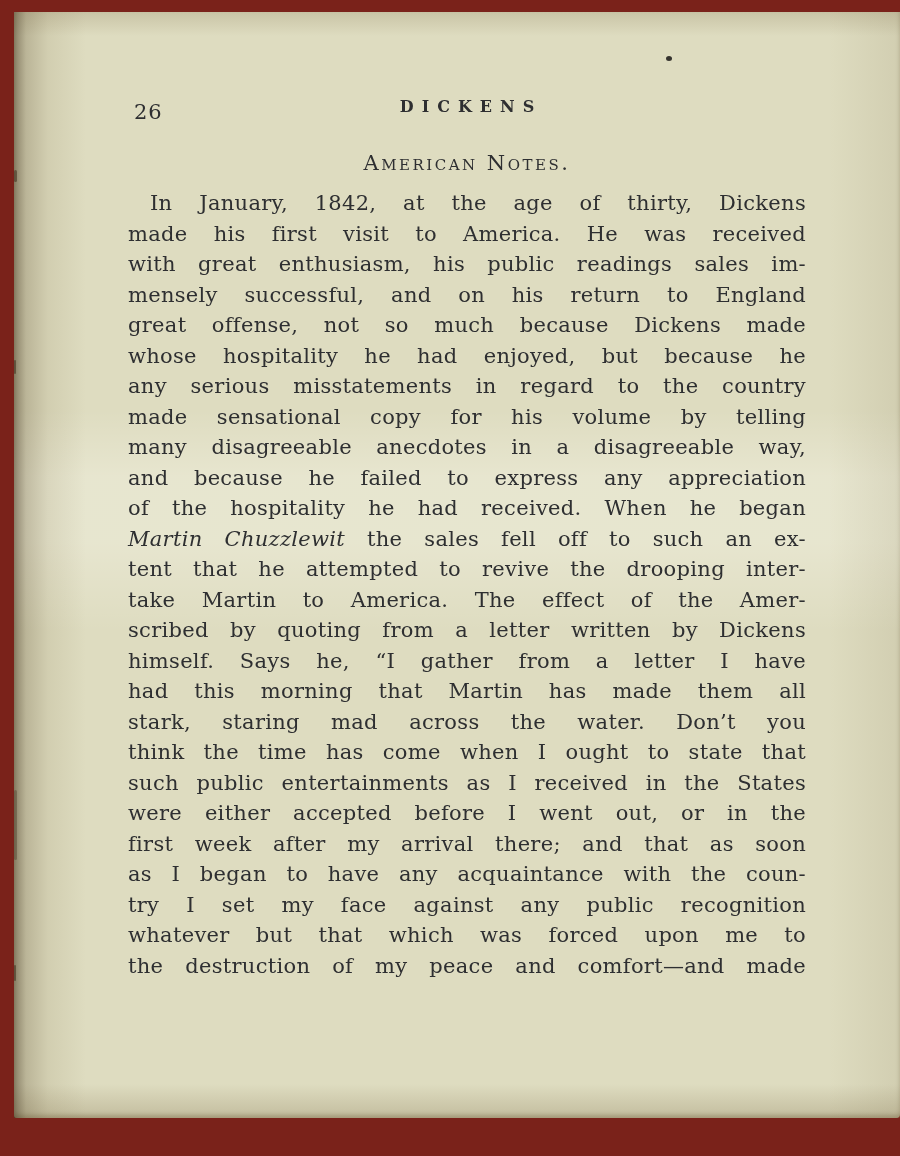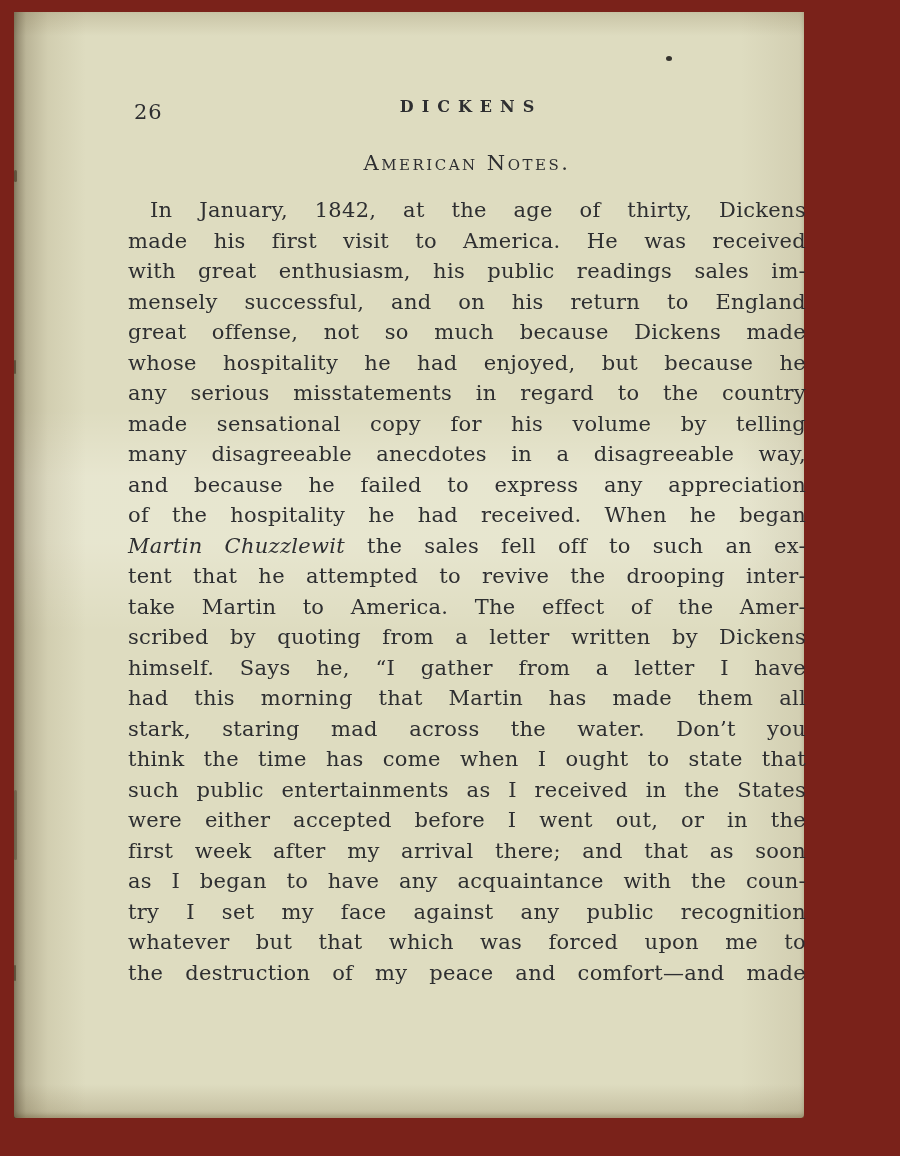--- a/index.html
+++ b/index.html
@@ -5,21 +5,21 @@
   * { box-sizing: border-box; }
   html, body { margin: 0; padding: 0; }
   body {
     width: 900px; height: 1156px;
     position: relative; overflow: hidden;
     background: var(--cover, #7a221a);
     font-family: "DejaVu Serif", "Liberation Serif", serif;
   }
   .page {
     position: absolute; left: 14px; top: 12px;
-    width: 790px; height: 1106px;
+    width: 886px; height: 1106px;
     background-color: var(--paper, #dedcc0);
     border-radius: 0 0 4px 3px;
     box-shadow: inset 0 -3px 4px rgba(100,80,45,0.35);
     padding-left: 36px;
   }
   .page::before {
     content: ""; position: absolute; inset: 0; pointer-events: none;
     background:
       linear-gradient(90deg, rgba(70,56,32,0.55) 0px, rgba(105,90,58,0.30) 12px, rgba(135,120,82,0.14) 34px, rgba(0,0,0,0) 72px),
       linear-gradient(180deg, rgba(118,100,62,0.20) 0px, rgba(0,0,0,0) 24px),
@@ -46,21 +46,21 @@
     font-size: 21px; letter-spacing: 2.5px;
   }
   .body {
     position: absolute; top: 176px; left: 0; width: 100%;
     font-size: 21px; line-height: 30.5px;
   }
   .line {
     text-align: justify; text-align-last: justify;
     letter-spacing: 0.3px; word-spacing: 1px;
   }
-  .line.indent { text-indent: 22px; margin-top: 7px; }
+  .line.indent { text-indent: 22px; }
   .it { font-style: italic; }
   .ink-dot {
     position: absolute; left: 652px; top: 44px;
     width: 6px; height: 5px; border-radius: 50%;
     background: #35332e;
   }
   .speck {
     position: absolute; left: 0;
     background: rgba(55,40,22,0.5); border-radius: 2px;
   }

